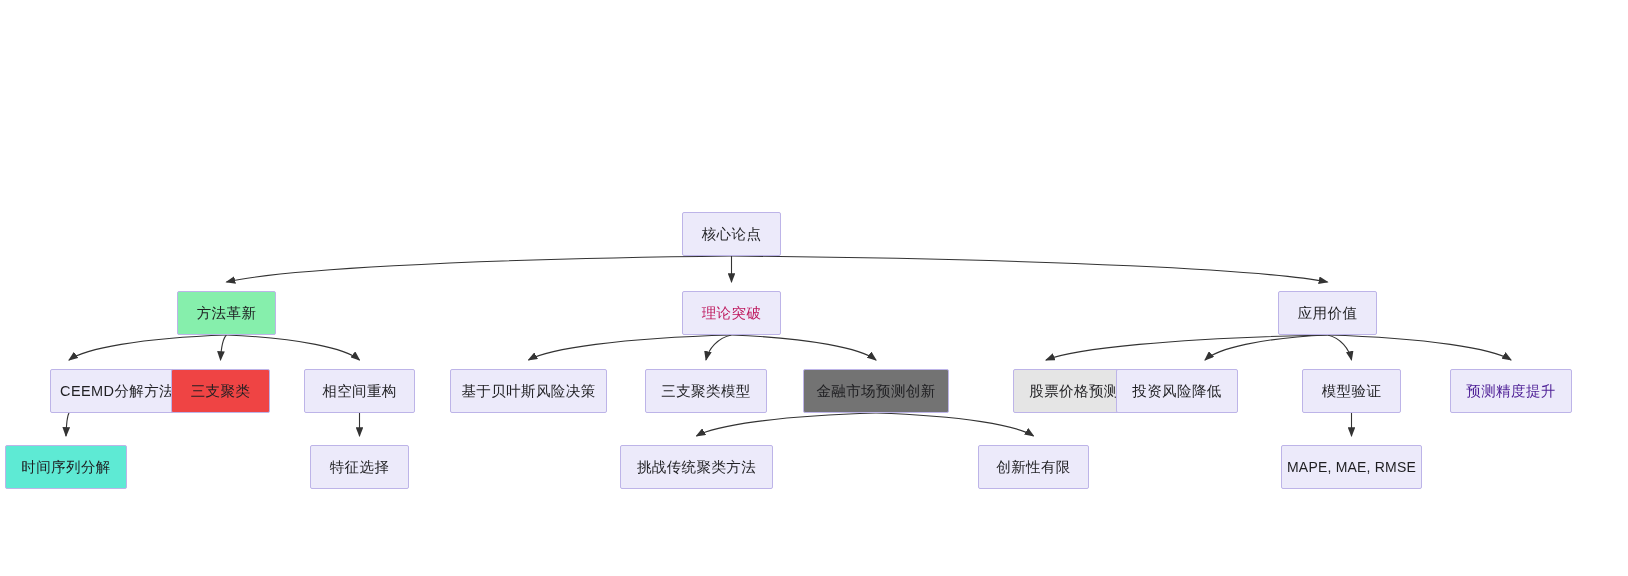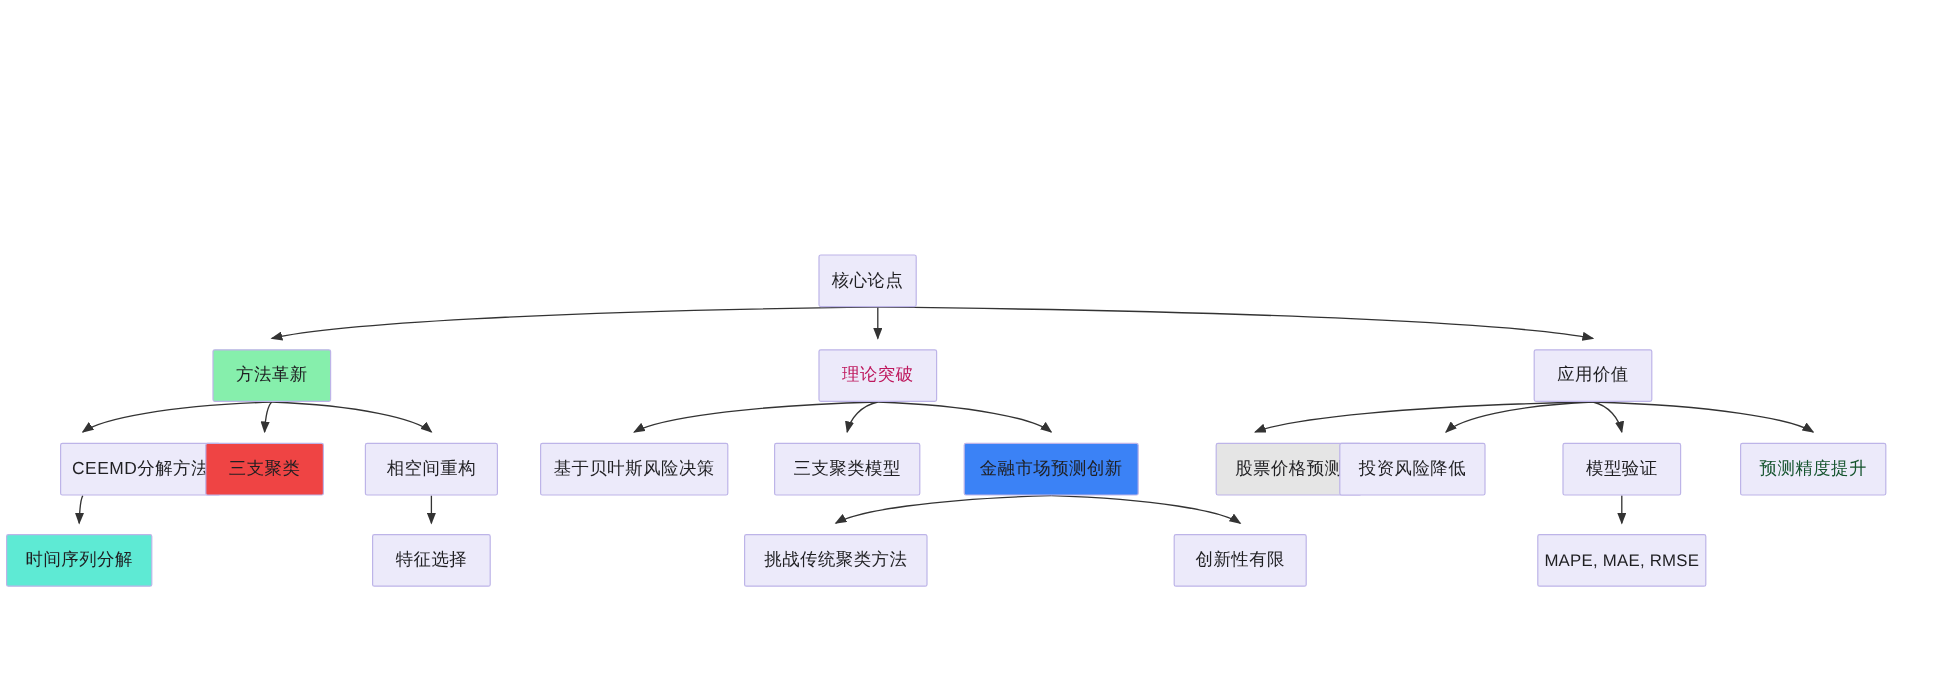--- a/index.html
+++ b/index.html
@@ -79,21 +79,21 @@
         <path class="edge-path" d="M1327.5,335 C1340.7,338 1349.1,348.75 1351.5,360" stroke="#333333" marker-end="url(#arrowhead)"></path>
         <path class="edge-path" d="M1327.5,335 C1428.425,338 1492.65,348.75 1511,360" stroke="#333333" marker-end="url(#arrowhead)"></path>
         <path class="edge-path" d="M69,413 C67.35,415.76 66.3,425.65 66,436" stroke="#333333" marker-end="url(#arrowhead)"></path>
         <path class="edge-path" d="M359.5,413 C359.5,415.76 359.5,425.65 359.5,436" stroke="#333333" marker-end="url(#arrowhead)"></path>
         <path class="edge-path" d="M876,413 C777.275,415.76 714.45,425.65 696.5,436" stroke="#333333" marker-end="url(#arrowhead)"></path>
         <path class="edge-path" d="M876,413 C962.625,415.76 1017.75,425.65 1033.5,436" stroke="#333333" marker-end="url(#arrowhead)"></path>
         <path class="edge-path" d="M1351.5,413 C1351.5,415.76 1351.5,425.65 1351.5,436" stroke="#333333" marker-end="url(#arrowhead)"></path>
       </g>
   </svg>
   <div id="node-layer">
-      <div class="node" style="left: 682px; top: 212px; width: 82px; height: 44px; background: rgb(236, 234, 250); border-color: rgb(189, 180, 232); color: rgb(31, 31, 34);">
+      <div class="node" style="left: 682px; top: 212px; width: 99px; height: 44px; background: rgb(236, 234, 250); border-color: rgb(189, 180, 232); color: rgb(31, 31, 34);">
         <span class="node-label">核心论点</span>
       </div>
       <div class="node" style="left: 177px; top: 291px; width: 99px; height: 44px; background: #86efac; border-color: rgb(189, 180, 232); color: rgb(31, 31, 34);">
         <span class="node-label">方法革新</span>
       </div>
       <div class="node" style="left: 682px; top: 291px; width: 99px; height: 44px; background: rgb(236, 234, 250); border-color: rgb(189, 180, 232); color: #be185d;">
         <span class="node-label">理论突破</span>
       </div>
       <div class="node" style="left: 1278px; top: 291px; width: 99px; height: 44px; background: rgb(236, 234, 250); border-color: rgb(189, 180, 232); color: rgb(31, 31, 34);">
         <span class="node-label">应用价值</span>
@@ -106,33 +106,33 @@
       </div>
       <div class="node" style="left: 304px; top: 369px; width: 111px; height: 44px; background: rgb(236, 234, 250); border-color: rgb(189, 180, 232); color: rgb(31, 31, 34);">
         <span class="node-label">相空间重构</span>
       </div>
       <div class="node" style="left: 450px; top: 369px; width: 157px; height: 44px; background: rgb(236, 234, 250); border-color: rgb(189, 180, 232); color: rgb(31, 31, 34);">
         <span class="node-label">基于贝叶斯风险决策</span>
       </div>
       <div class="node" style="left: 645px; top: 369px; width: 122px; height: 44px; background: rgb(236, 234, 250); border-color: rgb(189, 180, 232); color: rgb(31, 31, 34);">
         <span class="node-label">三支聚类模型</span>
       </div>
-      <div class="node" style="left: 803px; top: 369px; width: 146px; height: 44px; background: #3b82f6; border-color: rgb(189, 180, 232); color: rgb(31, 31, 34);">
+      <div class="node" style="left: 803px; top: 369px; width: 146px; height: 44px; background: #737373; border-color: rgb(189, 180, 232); color: rgb(31, 31, 34);">
         <span class="node-label">金融市场预测创新</span>
       </div>
       <div class="node" style="left: 985px; top: 369px; width: 122px; height: 44px; background: #e5e5e5; border-color: rgb(189, 180, 232); color: rgb(31, 31, 34); margin-left: 28px;">
         <span class="node-label">股票价格预测</span>
       </div>
       <div class="node" style="left: 1116px; top: 369px; width: 122px; height: 44px; background: rgb(236, 234, 250); border-color: rgb(189, 180, 232); color: rgb(31, 31, 34);">
         <span class="node-label">投资风险降低</span>
       </div>
       <div class="node" style="left: 1302px; top: 369px; width: 99px; height: 44px; background: rgb(236, 234, 250); border-color: rgb(189, 180, 232); color: rgb(31, 31, 34);">
         <span class="node-label">模型验证</span>
       </div>
-      <div class="node" style="left: 1450px; top: 369px; width: 122px; height: 44px; background: rgb(236, 234, 250); border-color: rgb(189, 180, 232); color: #14532d;">
+      <div class="node" style="left: 1450px; top: 369px; width: 122px; height: 44px; background: rgb(236, 234, 250); border-color: rgb(189, 180, 232); color: #4c1d95;">
         <span class="node-label">预测精度提升</span>
       </div>
       <div class="node" style="left: 5px; top: 445px; width: 122px; height: 44px; background: #5eead4; border-color: rgb(189, 180, 232); color: rgb(31, 31, 34);">
         <span class="node-label">时间序列分解</span>
       </div>
       <div class="node" style="left: 310px; top: 445px; width: 99px; height: 44px; background: rgb(236, 234, 250); border-color: rgb(189, 180, 232); color: rgb(31, 31, 34);">
         <span class="node-label">特征选择</span>
       </div>
       <div class="node" style="left: 620px; top: 445px; width: 153px; height: 44px; background: rgb(236, 234, 250); border-color: rgb(189, 180, 232); color: rgb(31, 31, 34);">
         <span class="node-label">挑战传统聚类方法</span>

